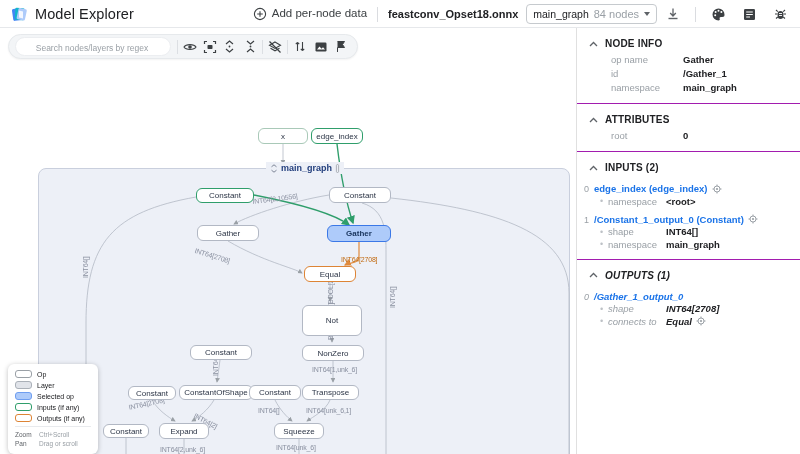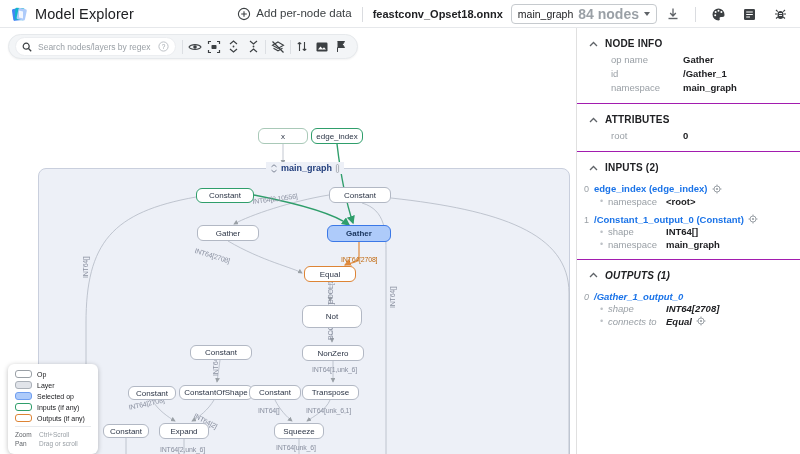--- a/index.html
+++ b/index.html
@@ -12,21 +12,21 @@
     border-bottom:1px solid #e6e8eb;display:flex;align-items:center;z-index:30;}
   .logo{margin-left:10px;width:18px;height:18px;flex:0 0 auto;}
   .app-title{margin-left:7px;font-size:14.5px;color:#202124;letter-spacing:.1px;}
   .tb-right{position:absolute;right:0;top:0;height:28px;display:flex;align-items:center;gap:0;}
   .addbtn{display:flex;align-items:flex-start;gap:5px;font-size:11.5px;color:#3c4043;cursor:pointer;}
   .vdiv{width:1px;height:15px;background:#dadce0;margin:0 10px;}
   .model-file{font-size:11px;font-weight:bold;color:#202124;margin-right:8px;}
   .graph-select{display:flex;align-items:center;border:1px solid #c6cace;border-radius:4px;
     height:20px;padding:0 6px;gap:5px;cursor:pointer;background:#fff;}
   .graph-select .gname{font-size:10.5px;color:#202124;}
-  .graph-select .gcount{font-size:14px;color:#9aa0a6;font-weight:bold;}
+  .graph-select .gcount{font-size:11px;color:#9aa0a6;}
   .caret{width:0;height:0;border-left:3.5px solid transparent;border-right:3.5px solid transparent;
     border-top:4.5px solid #5f6368;}
   .iconbtn{width:24px;height:24px;display:flex;align-items:center;justify-content:center;cursor:pointer;}
   .tb-right .trail{display:flex;align-items:center;gap:7px;margin-right:8px;}
 
   
   .graph-area{position:absolute;left:0;top:28px;width:576px;height:426px;background:#fff;overflow:hidden;}
   .layer-box{position:absolute;left:38px;top:140px;width:532px;height:300px;
     background:#edf0f7;border:1px solid #c9cfdd;border-radius:8px 8px 0 0;}
   #edge-layer{position:absolute;left:0;top:0;z-index:2;pointer-events:none;}
@@ -43,21 +43,21 @@
   .graph-label .glt{font-size:9px;font-weight:bold;color:#24407e;}
   .elabel{position:absolute;font-size:7px;color:#8a90a0;letter-spacing:-.2px;white-space:nowrap;
     transform-origin:0 0;z-index:2;}
   .elabel.orange{color:#c26a10;}
 
   
   .search-toolbar{position:absolute;left:8px;top:6px;height:25px;width:350px;border-radius:13px;
     background:#f3f5f7;border:1px solid #e6e9ec;display:flex;align-items:center;padding:0 6px;
     z-index:10;box-shadow:0 1px 2px rgba(0,0,0,.05);}
   .search-field{display:flex;align-items:center;background:#fff;border-radius:10px;height:19px;
-    width:168px;padding:0 6px;gap:4px;border:1px solid #eceef1;}
+    width:168px;padding:0 6px;gap:4px;border:1px solid #eceef1;flex-direction:column;}
   .search-field input{border:none;outline:none;font-size:8.5px;width:118px;color:#202124;
     font-family:"Liberation Sans",sans-serif;background:transparent;}
   .search-field input::placeholder{color:#9aa0a6;}
   .tool-ic{width:22px;height:22px;display:flex;align-items:center;justify-content:center;cursor:pointer;}
   .tdiv{width:1px;height:14px;background:#dcdfe3;margin:0 2px;}
 
   
   .legend{position:absolute;left:8px;top:336px;width:90px;background:#fff;border-radius:6px;
     box-shadow:0 1px 5px rgba(0,0,0,.25);padding:6px 7px 5px;z-index:12;}
   .lg-row{display:flex;align-items:center;gap:5px;margin-bottom:3px;}
@@ -206,21 +206,21 @@
   </div>
 
   <div id="node-layer">
       <div class="gnode input-muted" style="left: 258px; top: 100px; width: 50px; height: 16px;">x</div>
       <div class="gnode input" style="left: 311px; top: 100px; width: 52px; height: 16px;">edge_index</div>
       <div class="gnode input" style="left: 196px; top: 160px; width: 58px; height: 15px;">Constant</div>
       <div class="gnode op" style="left: 329px; top: 159px; width: 62px; height: 16px;">Constant</div>
       <div class="gnode op" style="left: 197px; top: 197px; width: 62px; height: 16px;">Gather</div>
       <div class="gnode selected" style="left: 327px; top: 197px; width: 64px; height: 17px;">Gather</div>
       <div class="gnode output" style="left: 304px; top: 238px; width: 52px; height: 16px;">Equal</div>
-      <div class="gnode op" style="left: 302px; top: 277px; width: 60px; height: 23px; border-radius: 7px;">Not</div>
+      <div class="gnode op" style="left: 302px; top: 277px; width: 60px; height: 31px;">Not</div>
       <div class="gnode op" style="left: 190px; top: 317px; width: 62px; height: 15px;">Constant</div>
       <div class="gnode op" style="left: 302px; top: 317px; width: 62px; height: 16px;">NonZero</div>
       <div class="gnode op" style="left: 128px; top: 358px; width: 48px; height: 14px;">Constant</div>
       <div class="gnode op" style="left: 179px; top: 357px; width: 74px; height: 15px;">ConstantOfShape</div>
       <div class="gnode op" style="left: 249px; top: 357px; width: 52px; height: 15px;">Constant</div>
       <div class="gnode op" style="left: 302px; top: 357px; width: 57px; height: 15px;">Transpose</div>
       <div class="gnode op" style="left: 103px; top: 396px; width: 46px; height: 14px;">Constant</div>
       <div class="gnode op" style="left: 159px; top: 395px; width: 50px; height: 16px;">Expand</div>
       <div class="gnode op" style="left: 274px; top: 395px; width: 50px; height: 16px;">Squeeze</div>
     </div>

